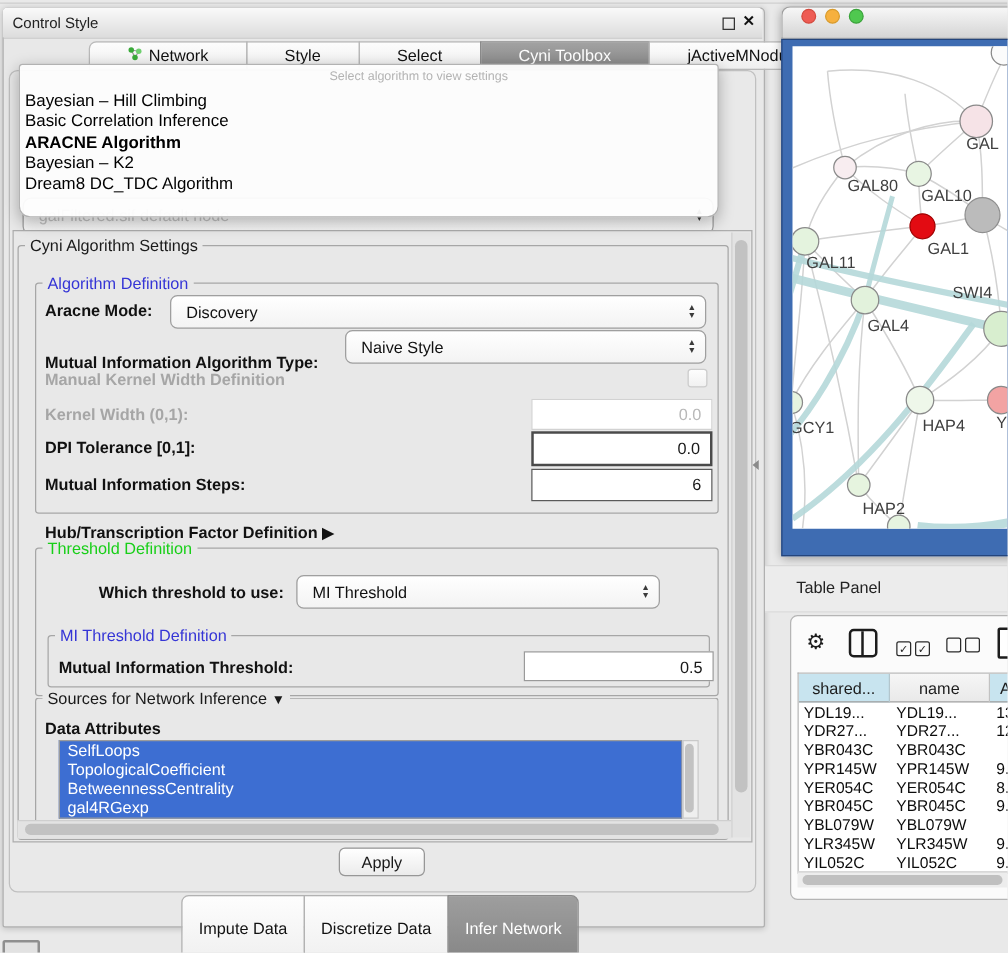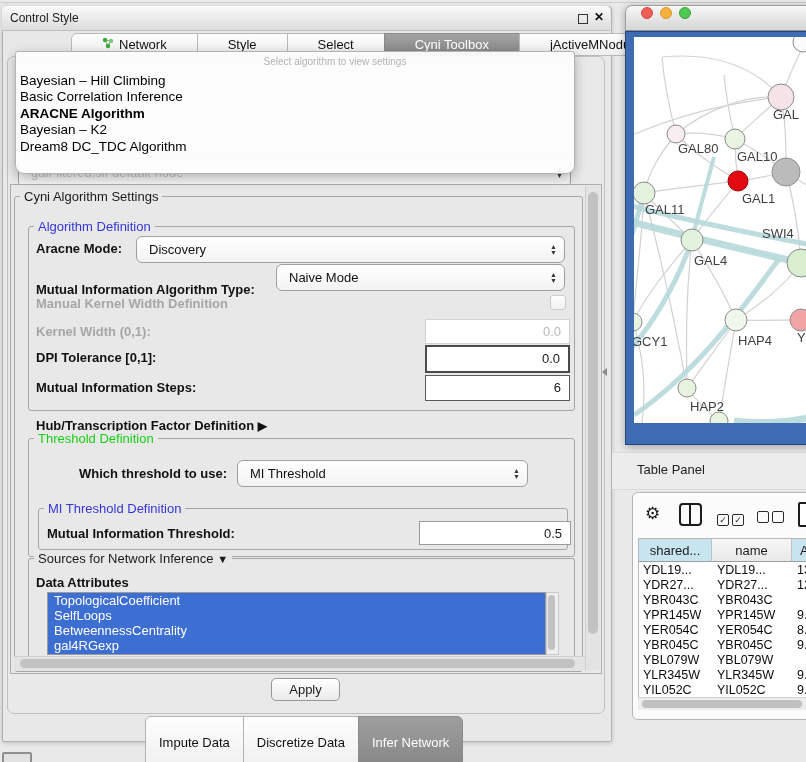--- a/index.html
+++ b/index.html
@@ -165,21 +165,21 @@
 <div class="abs group-title blue" style="left:34px;top:219px;">Algorithm Definition</div>
 
 <div class="abs lbl" style="left:36px;top:241px;">Aracne Mode:</div>
 <div class="abs combo" style="left:136px;top:236px;width:427px;height:25px;">
   <span class="val">Discovery</span>
   <span class="spinners">▲<br>▼</span>
 </div>
 
 <div class="abs lbl" style="left:36px;top:270px;margin-top:12px;">Mutual Information Algorithm Type:</div>
 <div class="abs combo" style="left:276px;top:264px;width:287px;height:25px;">
-  <span class="val">Naive Mode</span>
+  <span class="val">Naive Style</span>
   <span class="spinners">▲<br>▼</span>
 </div>
 
 <div class="abs lbl dis" style="left:36px;top:296px;">Manual Kernel Width Definition</div>
 <div class="abs checkbox" style="left:550px;top:295px;"></div>
 
 <div class="abs lbl dis" style="left:36px;top:324px;">Kernel Width (0,1):</div>
 <div class="abs field" style="left:425px;top:319px;width:135px;height:23px;border:1px solid #d2d2d2;color:#b8b8b8;">0.0</div>
 
 <div class="abs lbl" style="left:36px;top:350px;">DPI Tolerance [0,1]:</div>
@@ -207,22 +207,22 @@
 <div class="abs lbl" style="left:47px;top:526px;">Mutual Information Threshold:</div>
 <div class="abs field" style="left:419px;top:521px;width:142px;height:22px;border:1px solid #9a9a9a;">0.5</div>
 
 <div class="abs group" style="left:28px;top:558px;width:545px;height:112px;border-bottom:none;"></div>
 <div class="abs group-title" style="left:34px;top:551px;">
   <span>Sources for Network Inference</span>
   <span style="font-size:11px;"> ▼</span>
 </div>
 <div class="abs lbl" style="left:36px;top:575px;">Data Attributes</div>
 <div class="abs attr-list" style="left:47px;top:592px;width:497px;height:61px;">
+    <div class="attr-item">SelfLoops</div>
     <div class="attr-item">TopologicalCoefficient</div>
-    <div class="attr-item">SelfLoops</div>
     <div class="attr-item">BetweennessCentrality</div>
     <div class="attr-item">gal4RGexp</div>
   </div>
 <div class="abs" style="left:546px;top:592px;width:11px;height:61px;background:#efefef;border:1px solid #c9c9c9;">
   <div class="vthumb" style="position:absolute;left:1px;top:2px;width:7px;height:55px;"></div>
 </div>
 <div class="abs" style="left:14px;top:656px;width:571px;height:14px;background:#e3e3e3;border-top:1px solid #cfcfcf;">
   <div class="hthumb" style="position:absolute;left:6px;top:2px;width:555px;height:9px;"></div>
 </div>
 

